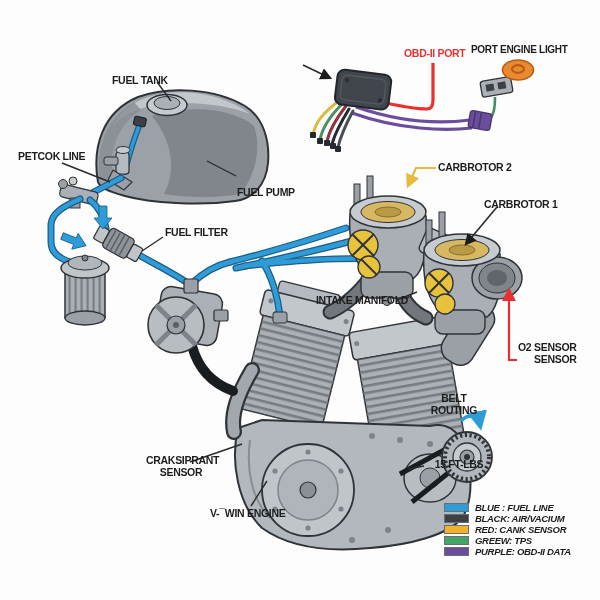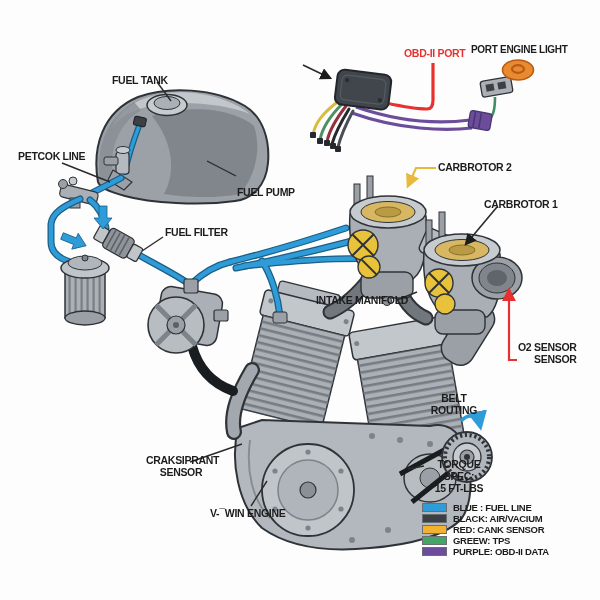--- a/index.html
+++ b/index.html
@@ -3,21 +3,21 @@
 <meta charset="utf-8">
 <style>
   html,body{margin:0;padding:0;}
   body{width:600px;height:600px;background:#fdfdfe;font-family:"Liberation Sans",sans-serif;overflow:hidden;}
   .stage{position:relative;width:600px;height:600px;}
   svg{position:absolute;left:0;top:0;}
   .lbl{position:absolute;font-weight:700;font-size:10.5px;line-height:1.15;color:#1c1c1c;letter-spacing:-0.3px;white-space:nowrap;}
   .lbl.center{text-align:center;white-space:normal;}
   .red{color:#e8312f;}
   .small{font-size:10px;}
-  .legend{position:absolute;left:422px;top:503px;}
+  .legend{position:absolute;left:444px;top:503px;font-style:italic;}
   .legend-row{display:flex;align-items:center;margin-bottom:3px;height:8px;}
   .swatch{width:23px;height:7px;margin-right:6px;border:0.5px solid #6a6f74;}
   .legend-label{font-weight:700;font-size:9.5px;letter-spacing:-0.3px;color:#1c1c1c;white-space:nowrap;}
 </style>
 </head>
 <body>
 
 <div class="stage">
 
 <svg width="600" height="600" viewBox="0 0 600 600">
@@ -320,21 +320,20 @@
     <div>O2 SENSOR</div>
     <div>SENSOR</div>
   </div>
 
   <div class="lbl center" style="left:428px;top:392px;width:52px;">
     <div>BELT</div>
     <div>ROUTING</div>
   </div>
 
   <div class="lbl center" style="left:423px;top:458px;width:72px;">
-    <div>TORQUE SPEC:</div>
     <div>15 FT-LBS</div>
   </div>
 
   <div class="lbl center" style="left:122px;top:454px;width:70px;margin-left:24px;">
     <div>CRAKSIPRANT</div>
     <div>SENSOR</div>
   </div>
 
   <div class="lbl" style="left:210px;top:507px;">V-¯WIN ENGINE</div>
 

